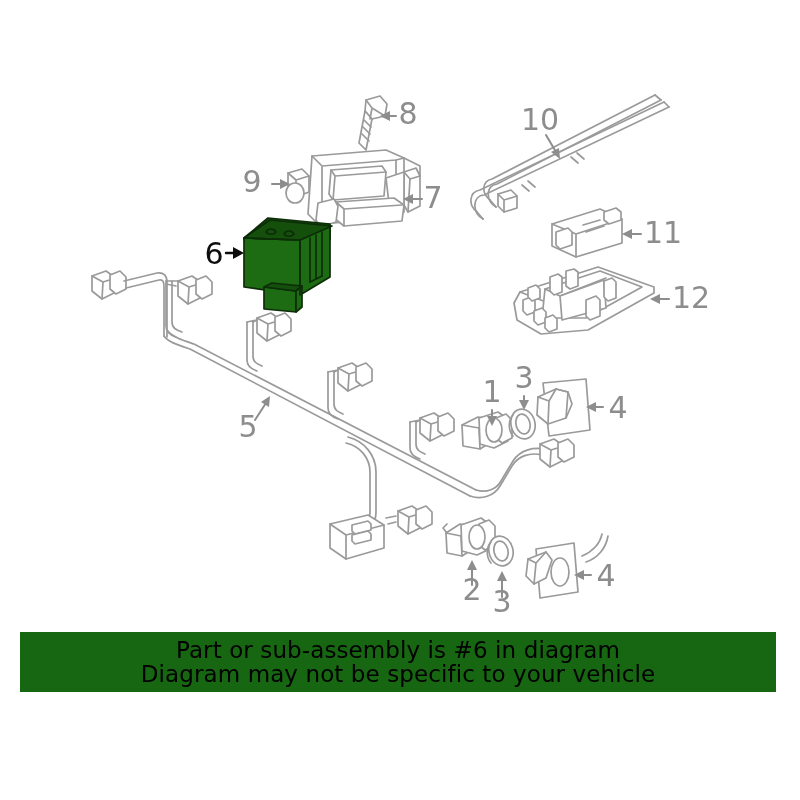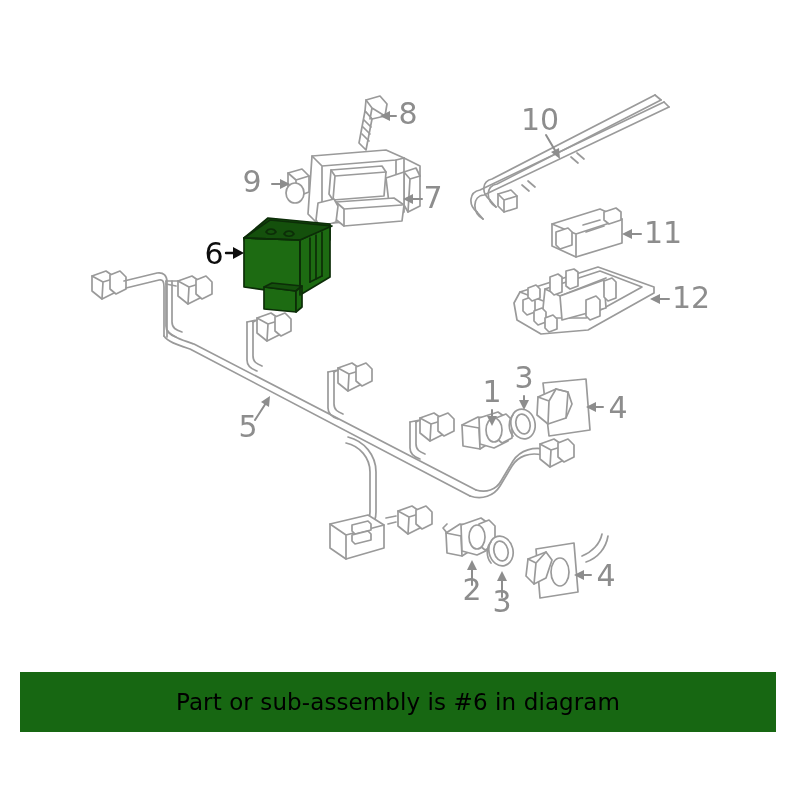--- a/index.html
+++ b/index.html
@@ -24,21 +24,21 @@
     position: absolute;
     left: 0;
     top: 0;
     width: 800px;
     height: 800px;
     display: block;
   }
   .notice-banner {
     position: absolute;
     left: 20px;
-    top: 672px;
+    top: 632px;
     width: 756px;
     height: 60px;
     background: #176712;
     box-sizing: border-box;
     display: flex;
     flex-direction: column;
     align-items: center;
     justify-content: center;
     line-height: 1.06;
   }
@@ -397,15 +397,16 @@
     <text class="lbl" x="472" y="600" text-anchor="middle">2</text>
     <text class="lbl" x="502" y="612" text-anchor="middle">3</text>
     <text class="lbl" x="606" y="586" text-anchor="middle">4</text>
     <text class="lbl" x="248" y="437" text-anchor="middle">5</text>
     <text class="lbl-hl" x="214" y="264" text-anchor="middle">6</text>
 
   </svg>
 
   <div class="notice-banner">
     <div class="notice-line">Part or sub-assembly is #6 in diagram</div>
+    <div class="notice-line">Diagram may not be specific to your vehicle</div>
   </div>
 
 </div>
 
 </body></html>

